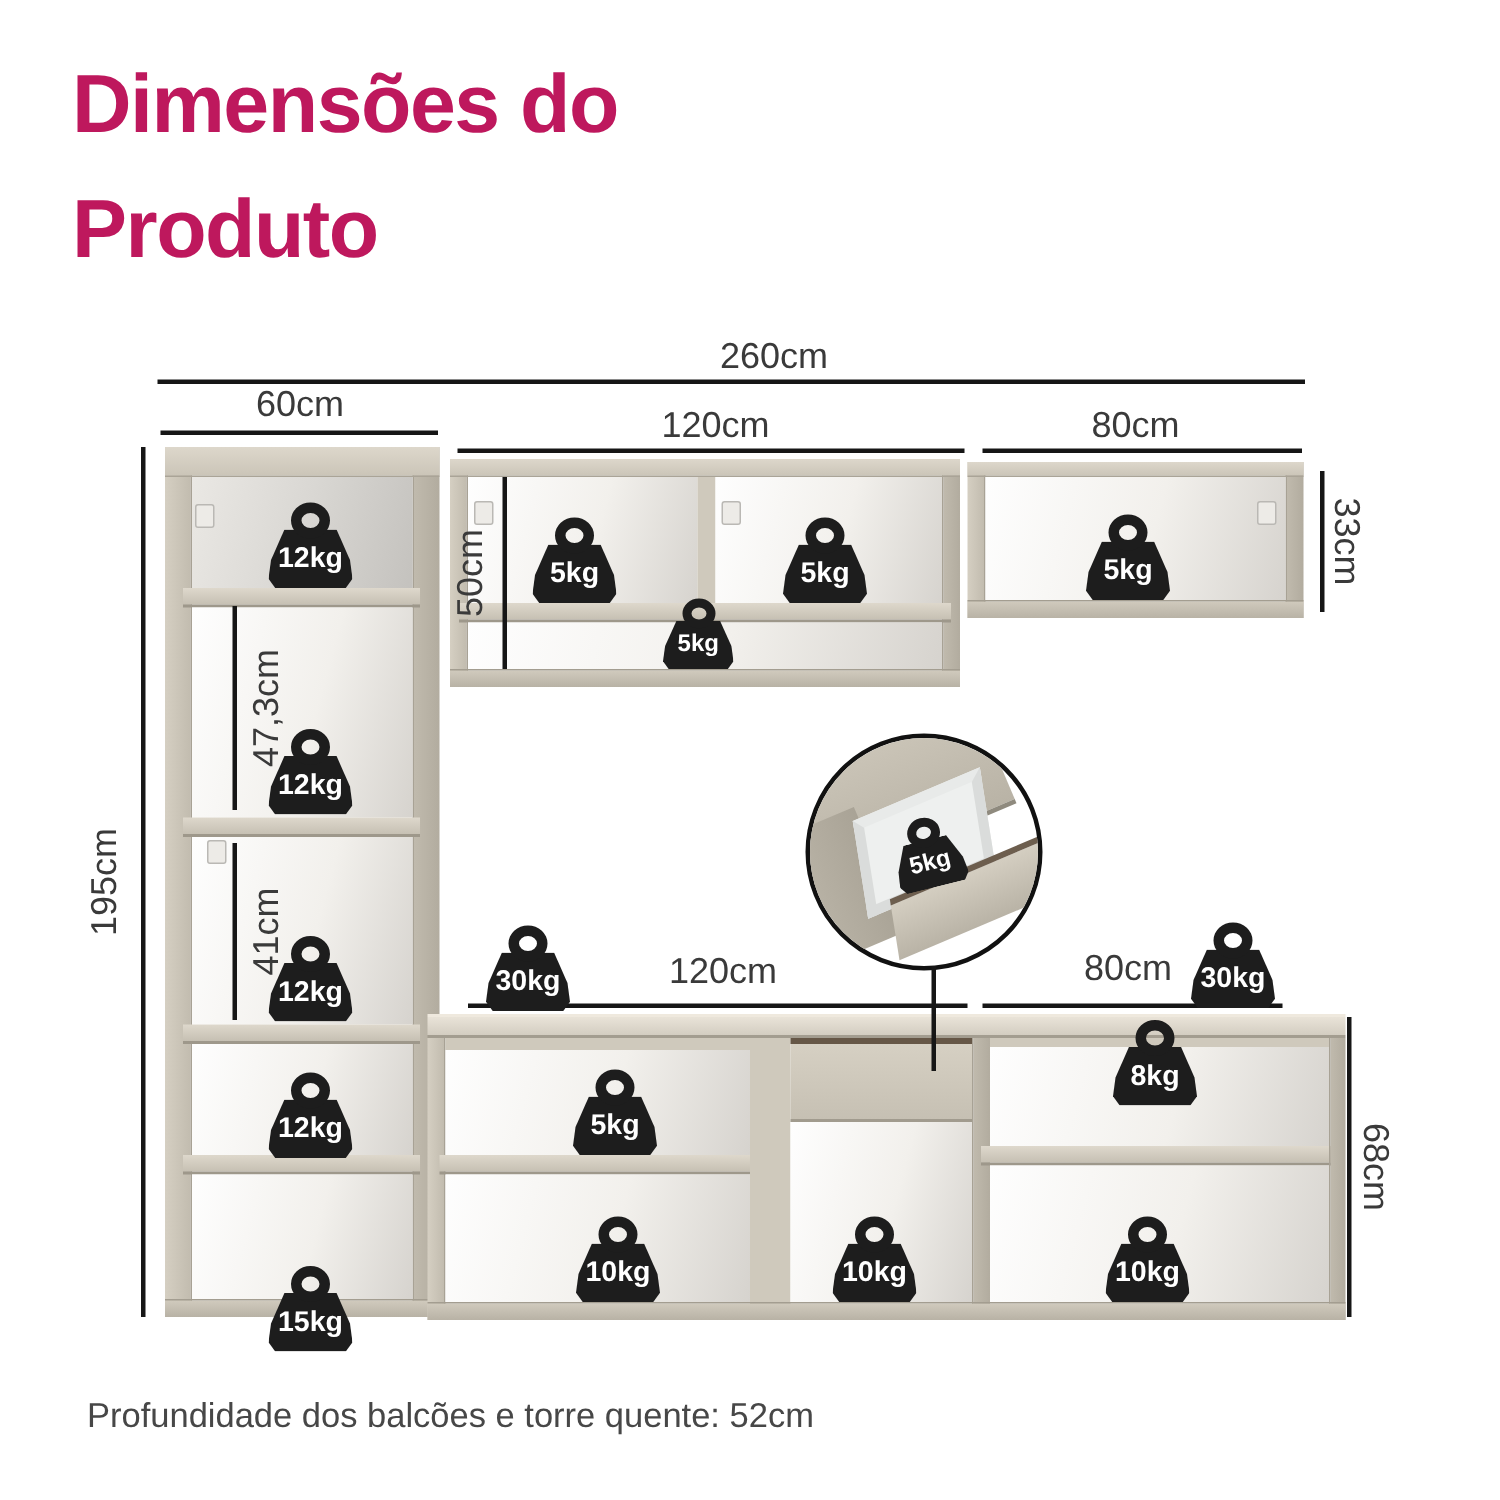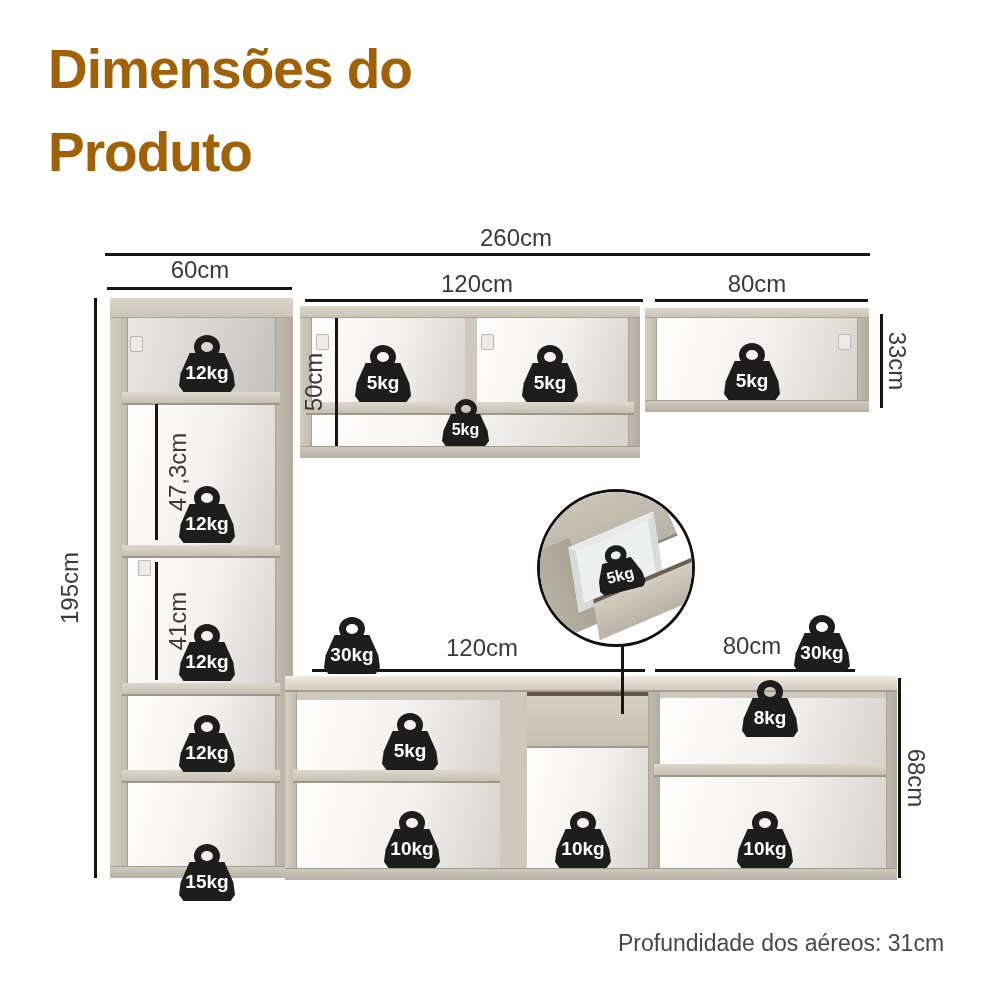--- a/index.html
+++ b/index.html
@@ -2,21 +2,21 @@
 <html><head>
 <meta charset="utf-8">
 <style>
   *{margin:0;padding:0;box-sizing:border-box}
   html,body{background:#fff}
   body{font-family:"Liberation Sans",sans-serif;color:#3b3b3b}
   .canvas{position:relative;width:1000px;height:1000px;background:#ffffff;overflow:hidden}
 
   
   .title{position:absolute;left:48px;top:28px;width:490px;font-size:55px;line-height:1.5;
-         font-weight:700;color:#a16207;letter-spacing:-1px}
+         font-weight:700;color:#be185d;letter-spacing:-1px}
   .dim-label{position:absolute;font-size:24px;color:#3a3a3a;white-space:nowrap;
              transform:translate(-50%,-50%)}
   .dim-label.ccw{transform:translate(-50%,-50%) rotate(-90deg)}
   .dim-label.cw{transform:translate(-50%,-50%) rotate(90deg)}
   .footer-note{position:absolute;font-size:23px;color:#474747;white-space:nowrap}
 
   
   .hline{position:absolute;height:3px;background:#161616}
   .vline{position:absolute;width:3px;background:#161616}
 
@@ -263,15 +263,15 @@
     <div class="mag-int"></div>
     <div class="mag-front"></div>
     <div class="weight sm" style="left:55px;top:53px;transform:rotate(-14deg)">
       <div class="w-ring"></div>
       <div class="w-body">
           <span class="w-text">5kg</span>
         </div>
     </div>
   </div>
 
-  <div class="footer-note" style="left:618px;top:930px">Profundidade dos aéreos: 31cm</div>
+  <div class="footer-note" style="left:58px;top:930px">Profundidade dos balcões e torre quente: 52cm</div>
 
 </div>
 
 </body></html>

